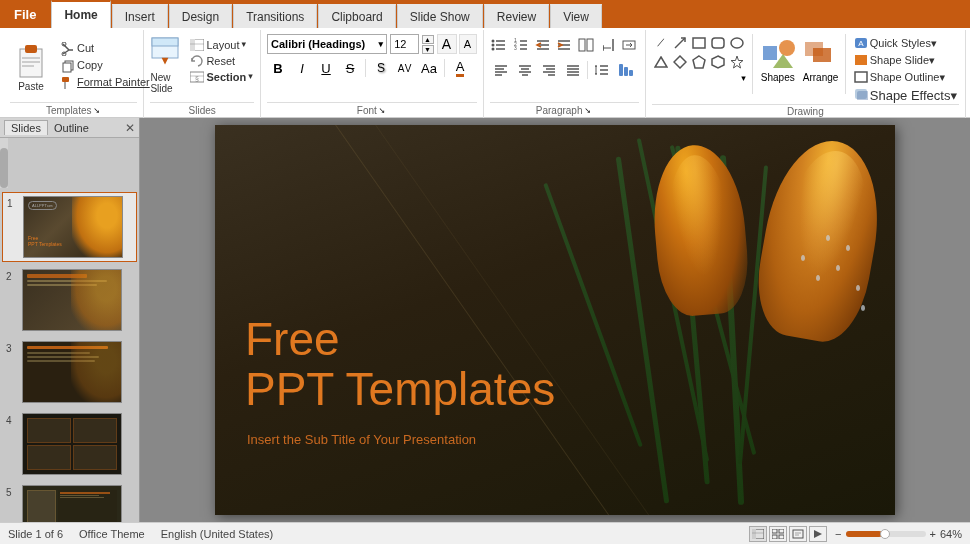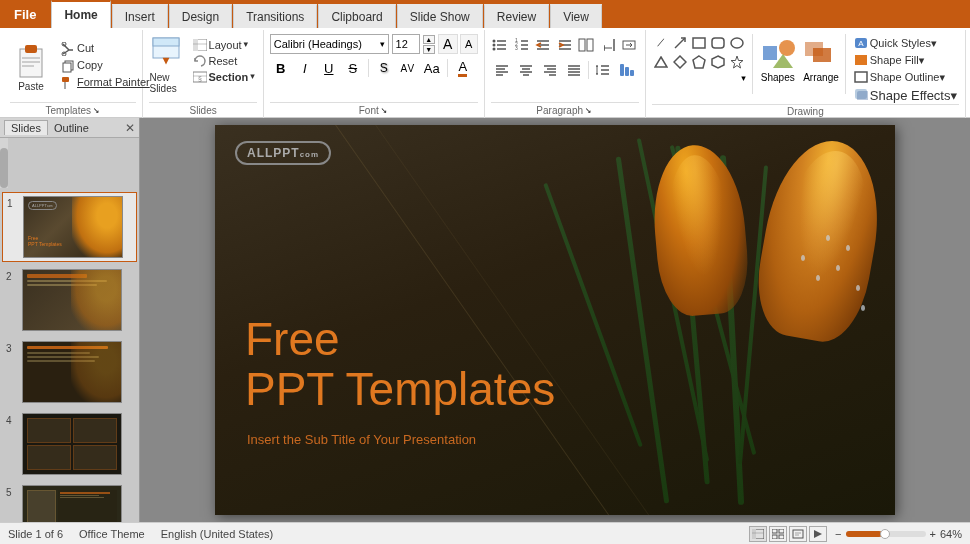--- a/index.html
+++ b/index.html
@@ -360,21 +360,21 @@
   </div>
 
   <div style="display:flex;flex-direction:column;height:88px;padding:0 6px;border-right:1px solid #ddd;min-width:95px;">
     <div style="flex:1;display:flex;align-items:flex-start;gap:4px;padding-top:4px;">
       <div style="display:flex;flex-direction:column;align-items:center;cursor:pointer;">
         <svg width="34" height="38" viewBox="0 0 34 38">
           <rect x="2" y="4" width="26" height="20" fill="#e8f4fd" stroke="#88aacc" stroke-width="1"></rect>
           <rect x="2" y="4" width="26" height="8" fill="#d0e8f8" stroke="#88aacc" stroke-width="1"></rect>
           <text x="15" y="30" font-size="12" fill="#c55a11" text-anchor="middle" font-weight="bold">▾</text>
         </svg>
-        <span style="font-size:10px;color:#333;">New Slides</span>
+        <span style="font-size:10px;color:#333;">New Slide</span>
       </div>
       <div style="display:flex;flex-direction:column;gap:2px;margin-top:4px;">
         <div class="small-btn">
           <svg width="14" height="12" viewBox="0 0 14 12">
               <rect x="0" y="0" width="14" height="12" fill="none" stroke="#888" stroke-width="1"></rect>
               <rect x="0" y="0" width="5" height="12" fill="#ddd"></rect>
               <line x1="0" y1="5" x2="14" y2="5" stroke="#888" stroke-width="0.5"></line>
             </svg>
           <span style="font-size:11px;">Layout</span>
           <span style="font-size:9px;">▾</span>
@@ -398,21 +398,21 @@
       </div>
     </div>
     <div style="height:16px;display:flex;align-items:center;justify-content:center;border-top:1px solid #ddd;">
       <span style="font-size:10px;color:#666;">Slides</span>
     </div>
   </div>
 
   <div style="display:flex;flex-direction:column;height:88px;padding:0 6px;border-right:1px solid #ddd;min-width:220px;">
     <div style="flex:1;display:flex;flex-direction:column;gap:3px;padding-top:4px;">
       <div style="display:flex;align-items:center;gap:3px;">
-        <div style="width:140px;height:20px;border:1px solid #aaa;font-size:11px;padding:1px 3px;display:flex;align-items:center;background:white;cursor:text;">
+        <div style="width:140px;height:20px;border:1px solid #aaa;font-size:11px;padding:1px 3px;display:flex;align-items:center;background:white;cursor:text;font-weight:bold;">
           <span>Calibri (Headings)</span>
           <span style="margin-left:auto;font-size:9px;">▾</span>
         </div>
         <div style="width:32px;height:20px;border:1px solid #aaa;font-size:11px;padding:1px 3px;display:flex;align-items:center;background:white;">
           <span>12</span>
         </div>
         <div style="display:flex;flex-direction:column;gap:1px;">
           <div style="width:12px;height:9px;border:1px solid #aaa;display:flex;align-items:center;justify-content:center;font-size:7px;cursor:pointer;background:#f5f5f5;">▲</div>
           <div style="width:12px;height:9px;border:1px solid #aaa;display:flex;align-items:center;justify-content:center;font-size:7px;cursor:pointer;background:#f5f5f5;">▼</div>
         </div>
@@ -625,21 +625,21 @@
 
       <div style="display:flex;flex-direction:column;align-items:center;cursor:pointer;">
         <svg width="38" height="38" viewBox="0 0 38 38">
           <rect x="4" y="12" width="14" height="14" fill="#5588cc" opacity="0.8"></rect>
           <circle cx="28" cy="14" r="8" fill="#e07820" opacity="0.8"></circle>
           <polygon points="14,34 24,20 34,34" fill="#88aa44" opacity="0.8"></polygon>
         </svg>
         <span style="font-size:10px;">Shapes</span>
       </div>
 
-      <div style="display:flex;flex-direction:column;align-items:flex-end;cursor:pointer;">
+      <div style="display:flex;flex-direction:column;align-items:flex-start;cursor:pointer;">
         <svg width="36" height="38" viewBox="0 0 36 38">
           <rect x="2" y="8" width="18" height="14" fill="#c55a11" opacity="0.5"></rect>
           <rect x="10" y="14" width="18" height="14" fill="#c55a11" opacity="0.8"></rect>
         </svg>
         <span style="font-size:10px;">Arrange</span>
       </div>
 
       <div style="width:1px;height:60px;background:#ddd;"></div>
 
       <div style="display:flex;flex-direction:column;gap:2px;margin-top:2px;">
@@ -647,21 +647,21 @@
           <svg width="14" height="12" viewBox="0 0 14 12">
               <rect x="1" y="1" width="12" height="10" rx="2" fill="#5588cc"></rect>
               <text x="7" y="9" font-size="8" fill="white" text-anchor="middle">A</text>
             </svg>
           <span style="font-size:11px;">Quick Styles▾</span>
         </div>
         <div class="small-btn">
           <svg width="14" height="12" viewBox="0 0 14 12">
               <rect x="1" y="1" width="12" height="10" fill="#e07820"></rect>
             </svg>
-          <span style="font-size:11px;">Shape Fill▾</span>
+          <span style="font-size:11px;">Shape Slide▾</span>
         </div>
         <div class="small-btn">
           <svg width="14" height="12" viewBox="0 0 14 12">
               <rect x="1" y="1" width="12" height="10" fill="none" stroke="#555" stroke-width="1.5"></rect>
             </svg>
           <span style="font-size:11px;">Shape Outline▾</span>
         </div>
         <div class="small-btn">
           <svg width="14" height="12" viewBox="0 0 14 12">
               <rect x="1" y="1" width="12" height="10" rx="2" fill="#88aacc" opacity="0.6"></rect>
@@ -786,23 +786,20 @@
 
         <div class="water-drop" style="right:45px;top:120px;"></div>
         <div class="water-drop" style="right:55px;top:140px;"></div>
         <div class="water-drop" style="right:35px;top:160px;"></div>
         <div class="water-drop" style="right:65px;top:110px;"></div>
         <div class="water-drop" style="right:75px;top:150px;"></div>
         <div class="water-drop" style="right:30px;top:180px;"></div>
         <div class="water-drop" style="right:90px;top:130px;"></div>
       </div>
 
-      <div class="allppt-badge">
-        <span>ALLPPT</span><span class="allppt-sub">com</span>
-      </div>
 
       <div class="slide-title">
         <div>Free</div>
         <div>PPT Templates</div>
       </div>
 
       <div class="slide-subtitle">Insert the Sub Title of Your Presentation</div>
 
     </div>
   </div>

